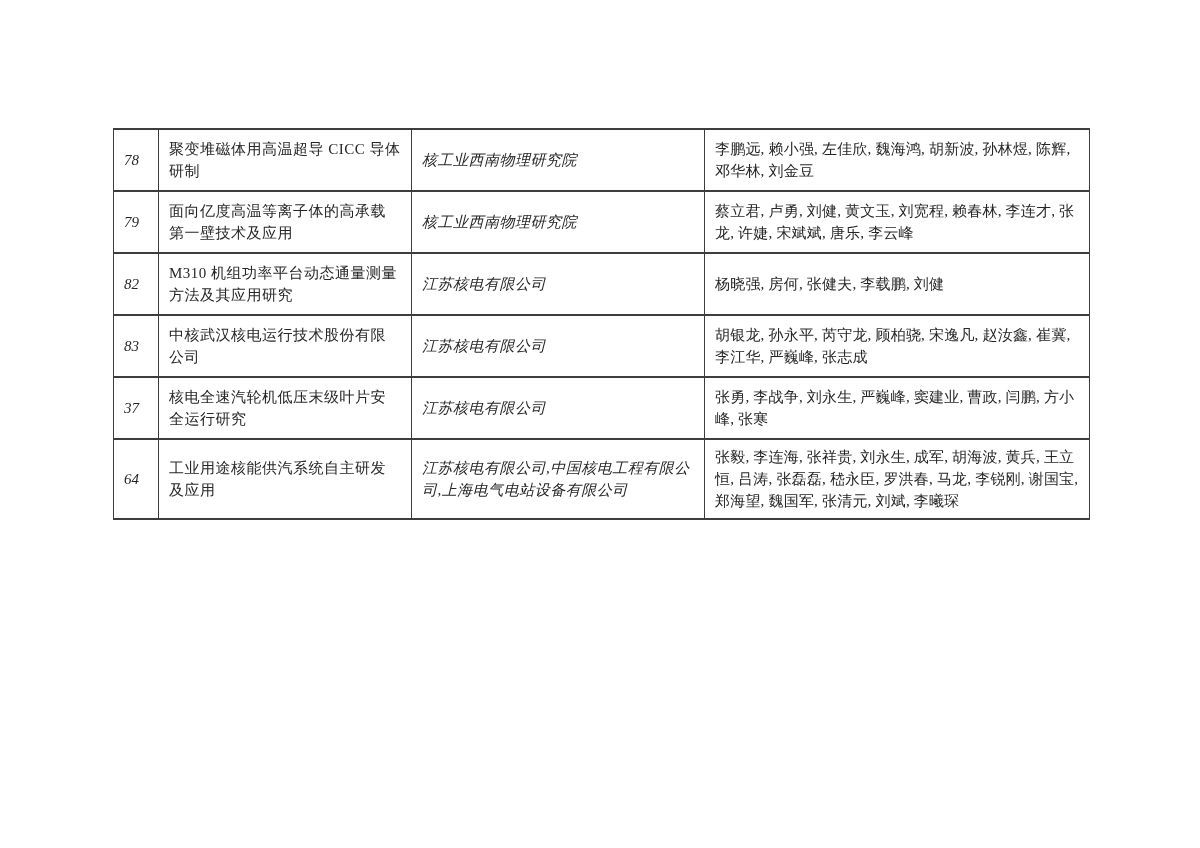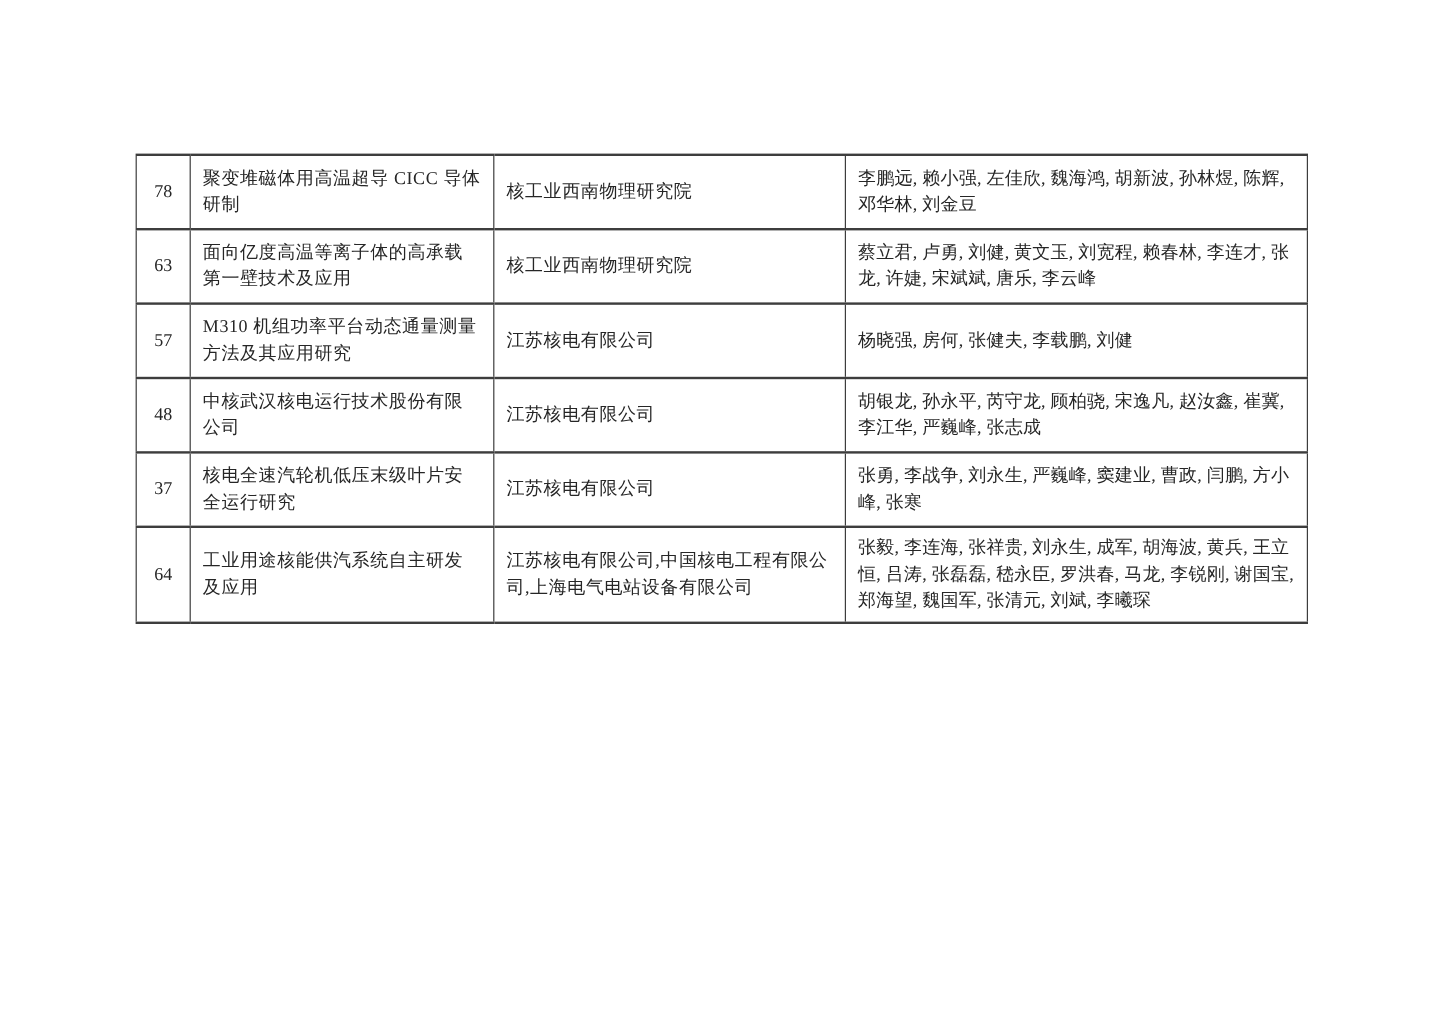--- a/index.html
+++ b/index.html
@@ -27,25 +27,26 @@
     border-bottom: 2px solid #3d3d3d;
     vertical-align: middle;
     font-size: 15px;
     line-height: 22px;
     height: 62px;
     padding: 6px 10px;
     color: #262626;
     word-break: break-all;
   }
   td.c-num {
-    text-align: center;
+    text-align: left;
     padding: 6px 2px;
+    font-style: italic;
   }
   td.c-title { letter-spacing: 0.5px; }
-  td.c-org   { letter-spacing: 0.5px; }
+  td.c-org   { letter-spacing: 0.5px; font-style: italic; }
   td.c-people{ letter-spacing: 0.2px; padding-right: 8px; }
 </style>
 </head>
 <body>
 
 <div class="page">
   <table class="awards-table">
     <colgroup>
       <col style="width:45px">
       <col style="width:253px">
@@ -53,33 +54,33 @@
       <col style="width:385px">
     </colgroup>
     <tbody>
       <tr>
         <td class="c-num">78</td>
         <td class="c-title">聚变堆磁体用高温超导 CICC 导体研制</td>
         <td class="c-org">核工业西南物理研究院</td>
         <td class="c-people">李鹏远, 赖小强, 左佳欣, 魏海鸿, 胡新波, 孙林煜, 陈辉, 邓华林, 刘金豆</td>
       </tr>
       <tr>
-        <td class="c-num">63</td>
+        <td class="c-num">79</td>
         <td class="c-title">面向亿度高温等离子体的高承载第一壁技术及应用</td>
         <td class="c-org">核工业西南物理研究院</td>
         <td class="c-people">蔡立君, 卢勇, 刘健, 黄文玉, 刘宽程, 赖春林, 李连才, 张龙, 许婕, 宋斌斌, 唐乐, 李云峰</td>
       </tr>
       <tr>
-        <td class="c-num">57</td>
+        <td class="c-num">82</td>
         <td class="c-title">M310 机组功率平台动态通量测量方法及其应用研究</td>
         <td class="c-org">江苏核电有限公司</td>
         <td class="c-people">杨晓强, 房何, 张健夫, 李载鹏, 刘健</td>
       </tr>
       <tr>
-        <td class="c-num">48</td>
+        <td class="c-num">83</td>
         <td class="c-title">中核武汉核电运行技术股份有限公司</td>
         <td class="c-org">江苏核电有限公司</td>
         <td class="c-people">胡银龙, 孙永平, 芮守龙, 顾柏骁, 宋逸凡, 赵汝鑫, 崔冀, 李江华, 严巍峰, 张志成</td>
       </tr>
       <tr>
         <td class="c-num">37</td>
         <td class="c-title">核电全速汽轮机低压末级叶片安全运行研究</td>
         <td class="c-org">江苏核电有限公司</td>
         <td class="c-people">张勇, 李战争, 刘永生, 严巍峰, 窦建业, 曹政, 闫鹏, 方小峰, 张寒</td>
       </tr>

